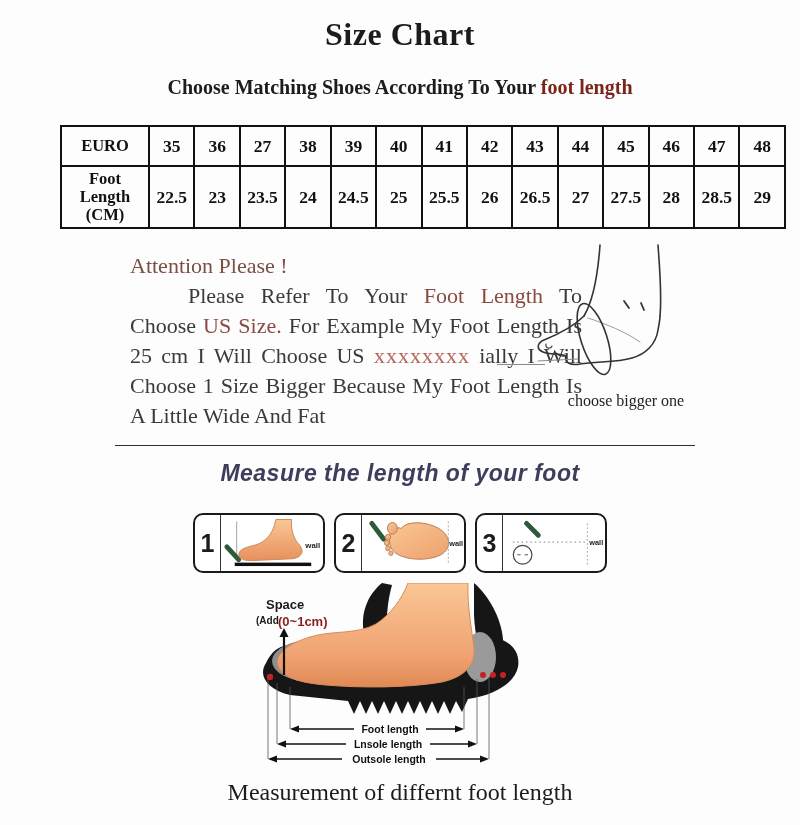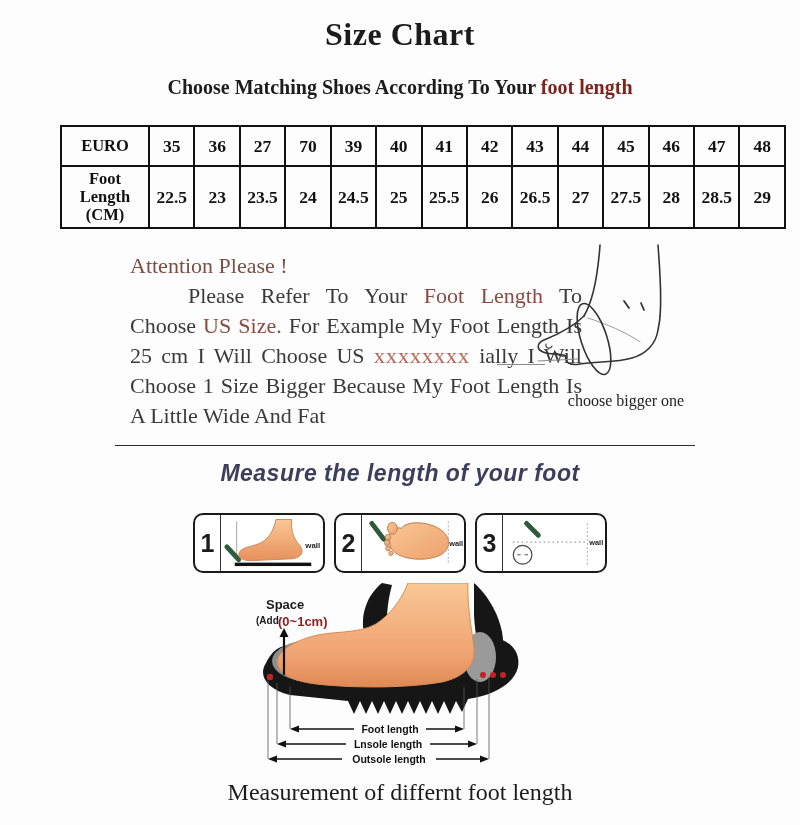--- a/index.html
+++ b/index.html
@@ -58,21 +58,21 @@
 <h1 class="title">Size Chart</h1>
 <div class="subtitle"><span>Choose Matching Shoes According To Your </span><span class="red">foot length</span></div>
 
 <table class="size-table">
   <tbody>
       <tr class="hdr">
     <td class="rowlabel">EURO</td>
     <td>35</td>
     <td>36</td>
     <td>27</td>
-    <td>70</td>
+    <td>38</td>
     <td>39</td>
     <td>40</td>
     <td>41</td>
     <td>42</td>
     <td>43</td>
     <td>44</td>
     <td>45</td>
     <td>46</td>
     <td>47</td>
     <td>48</td>

